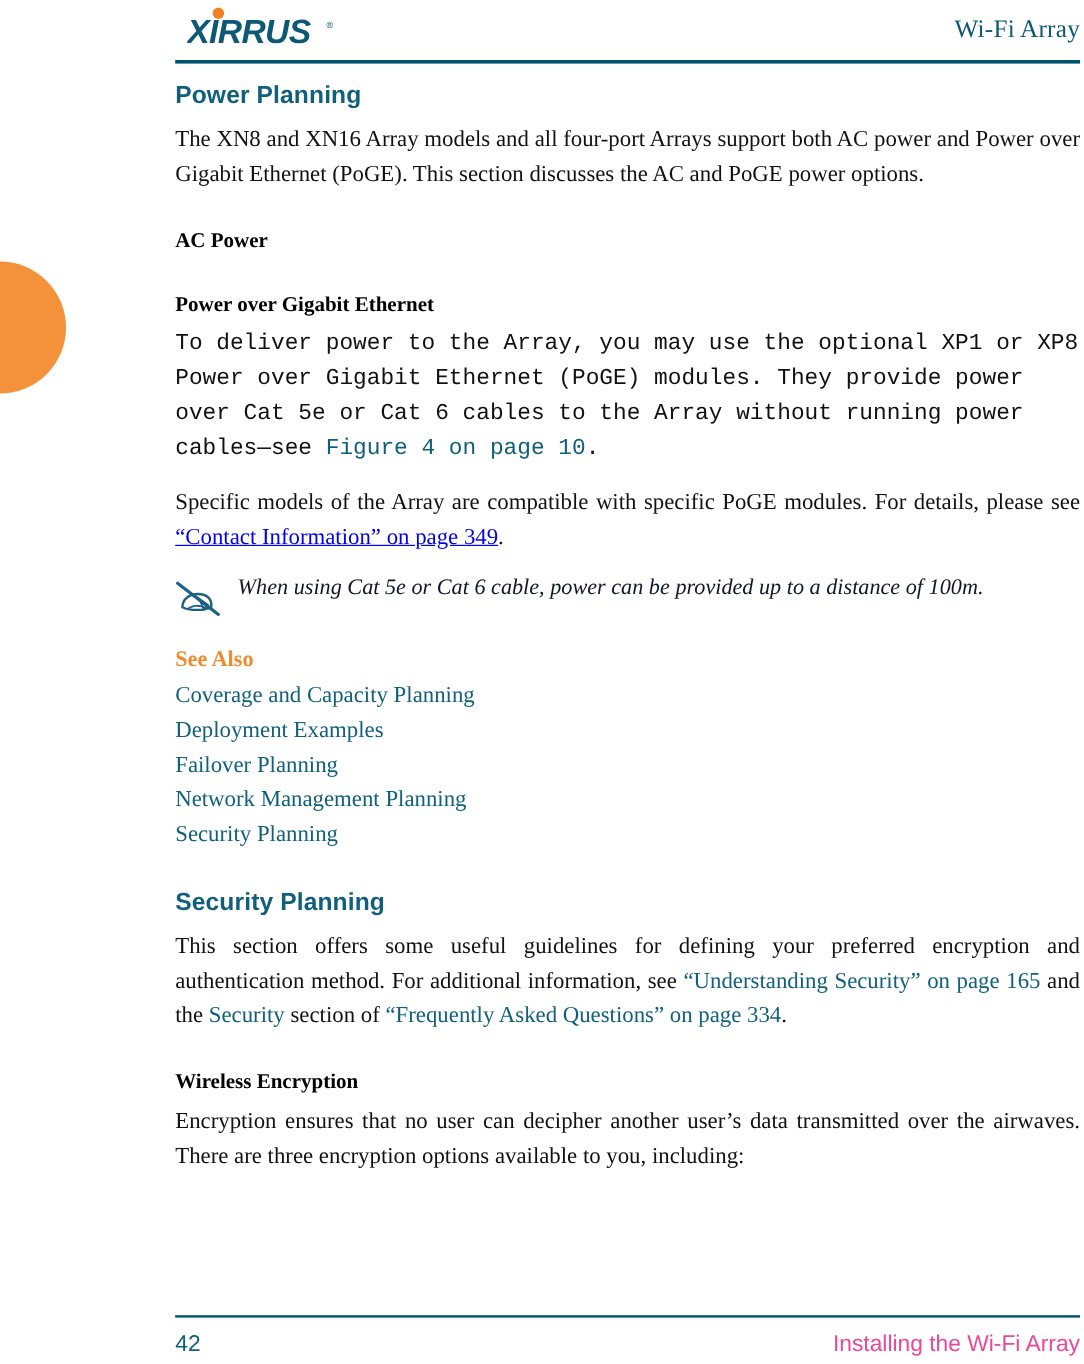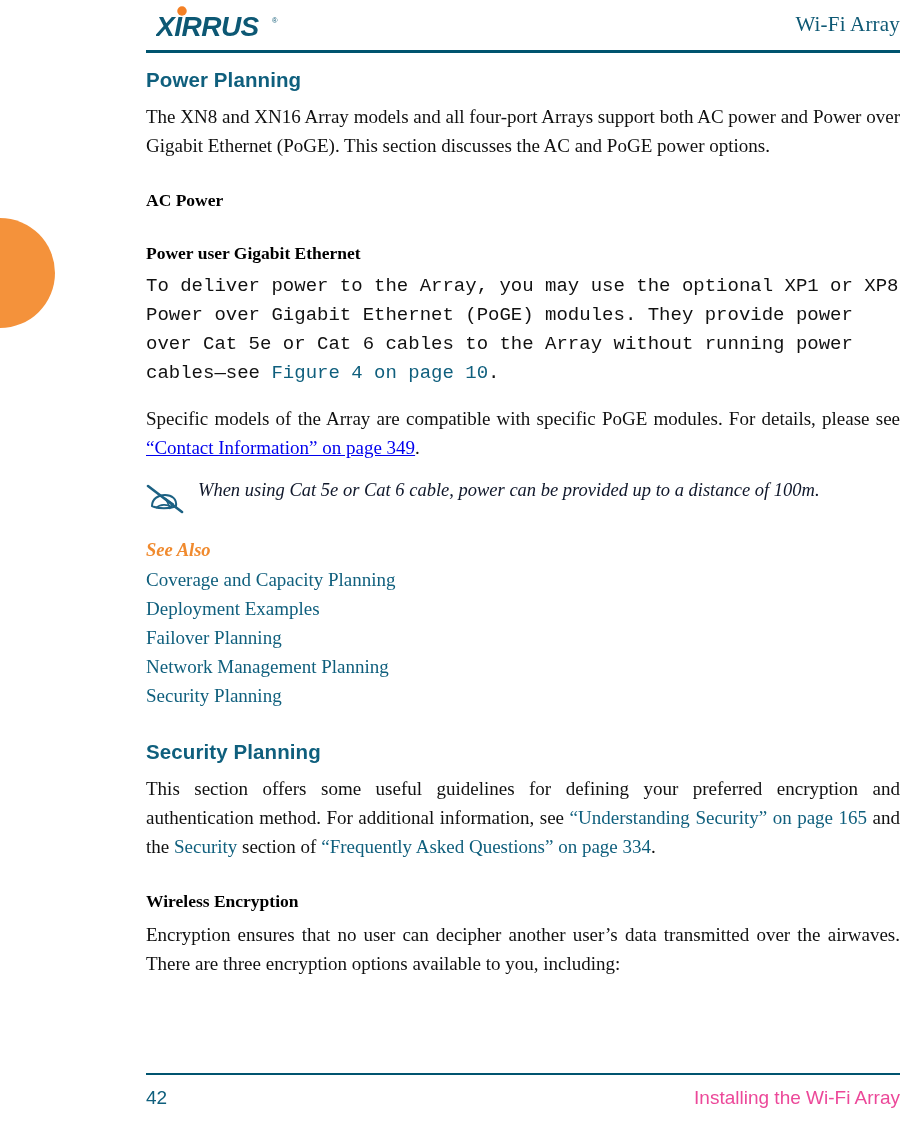--- a/index.html
+++ b/index.html
@@ -136,21 +136,20 @@
     font-style: italic;
     font-size: 18.5px;
     line-height: 29px;
     color: #0f172a;
     text-align: justify;
   }
 
   
   .see-also-head {
     font-family: "Liberation Serif", serif;
-    font-style: italic;
     font-weight: bold;
     font-size: 18.5px;
     color: #f08a2e;
     margin: 0 0 4px 0;
   }
   ul.see-also {
     list-style: none;
     margin: 0;
     padding: 0;
   }
@@ -160,21 +159,21 @@
     line-height: 29px;
     color: #0f5f7d;
   }
 
   
   .footer {
     position: absolute;
     left: 146px;
     right: 3px;
     bottom: 0;
-    height: 64px;
+    height: 41px;
     text-align: center;
   }
   .rule-bottom {
     position: absolute;
     left: 0;
     right: 0;
     top: 0;
     height: 2px;
     background: #00546f;
   }
@@ -221,21 +220,21 @@
 
     <h1 class="sec-title">Power Planning</h1>
     <p class="body">The XN8 and XN16 Array models and all four-port Arrays support both AC power and Power over Gigabit Ethernet (PoGE). This section discusses the AC and PoGE power options.</p>
 
     <div class="gap-lg"></div>
 
     <h2 class="sub-title">AC Power</h2>
 
     <div class="gap-lg"></div>
 
-    <h2 class="sub-title">Power user Gigabit Ethernet</h2>
+    <h2 class="sub-title">Power over Gigabit Ethernet</h2>
     <p class="body ragged"><span>To deliver power to the Array, you may use the optional XP1 or XP8 Power over Gigabit Ethernet (PoGE) modules. They provide power over Cat 5e or Cat 6 cables to the Array without running power cables—see </span><a class="xlink" href="#">Figure 4 on page 10</a><span>.</span></p>
 
     <div class="gap-sm"></div>
 
     <p class="body"><span>Specific models of the Array are compatible with specific PoGE modules. For details, please see </span><a class="xlink-bold" href="#">“Contact Information” on page 349</a><span>.</span></p>
 
     <div class="note">
       <div class="note-icon">
         <svg width="40" height="34" viewBox="0 0 40 34">
           <path d="M6 24 C6 17, 12 13, 19 13 C26 13, 31 17, 30 24 C24 27, 12 27, 6 24 Z" fill="none" stroke="#1c6183" stroke-width="2"></path>

